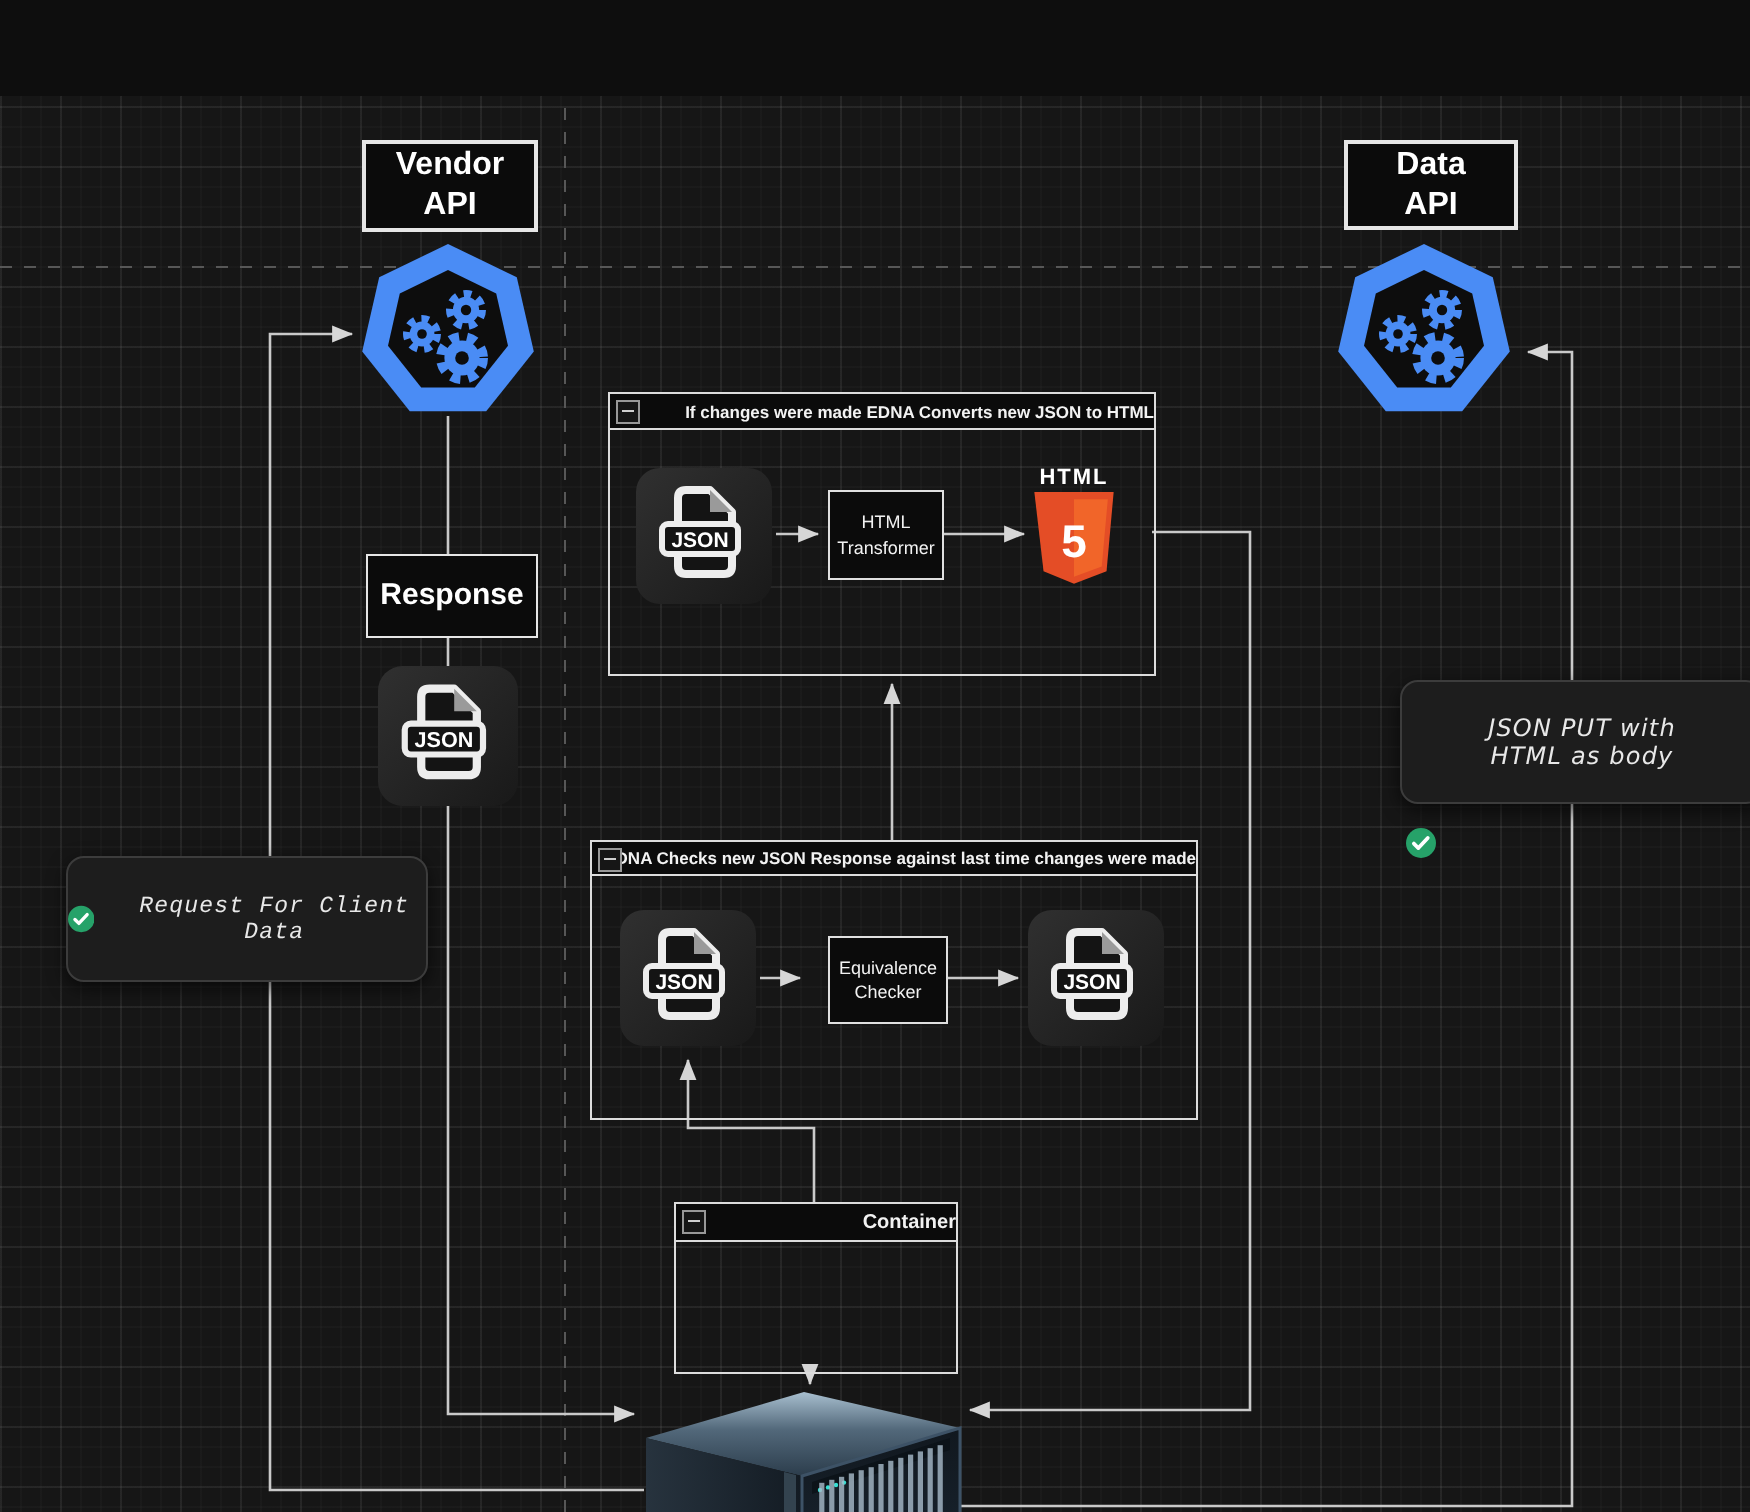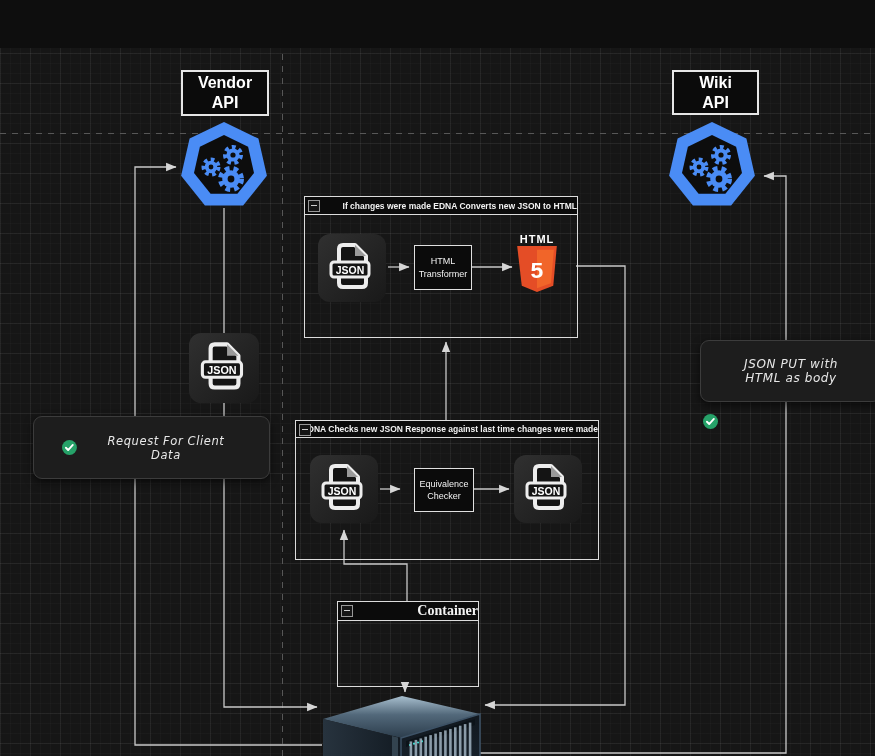--- a/index.html
+++ b/index.html
@@ -84,21 +84,21 @@
           <circle r="2.4" fill="#0d0d0d"></circle>
       </g>
       <g transform="translate(7,13)">
         <circle r="10" fill="none" stroke="#4a8cf5" stroke-width="6" stroke-dasharray="4.4 3.8"></circle>
         <circle r="8.8" fill="#4a8cf5"></circle>
           <circle r="3.4" fill="#0d0d0d"></circle>
       </g>
     </g>
   </svg>
 
-  <div class="node label-box ml" style="left:672px;top:22px;width:83px;height:41px;">Wiki
+  <div class="node label-box ml" style="left:672px;top:22px;width:83px;height:41px;">Data
 API</div>
   <svg class="node" style="left:668px;top:72px;" width="88" height="92" viewBox="-44 -46 88 92">
     <polygon points="0,-44 34.4,-27.4 42.9,9.8 19.1,39.6 -19.1,39.6 -42.9,9.8 -34.4,-27.4" fill="#4a8cf5"></polygon>
     <polygon points="0,-31 24.1,-19.2 30,6.9 13.4,27.7 -13.4,27.7 -30,6.9 -24.1,-19.2" fill="#0d0d0d"></polygon>
     <g>
       <g transform="translate(9,-11)">
         <circle r="7.5" fill="none" stroke="#4a8cf5" stroke-width="5" stroke-dasharray="3.6 3.2"></circle>
         <circle r="6.6" fill="#4a8cf5"></circle>
           <circle r="2.6" fill="#0d0d0d"></circle>
       </g>
@@ -173,48 +173,49 @@
   <svg class="icon-abs" style="left:514px;top:407px;" width="68" height="68" viewBox="0 0 68 68">
     <rect width="68" height="68" rx="12" fill="url(#tg1)"></rect>
     <g transform="translate(34,34)">
       <path d="M -9,-23 h 12 l 11,11 v 27 q 0 4 -4 4 h -19 q -4 0 -4 -4 v -34 q 0 -4 4 -4 z" fill="#141414" stroke="#ededed" stroke-width="4" stroke-linejoin="round"></path>
       <path d="M 3,-23 l 11,11 h -11 z" fill="#9a9a9a"></path>
       <rect x="-21" y="-6" width="38" height="15" rx="3" fill="#141414" stroke="#ededed" stroke-width="3"></rect>
       <text x="-2" y="5.5" text-anchor="middle" font-family="Liberation Sans,sans-serif" font-size="10.5" font-weight="bold" fill="#ffffff">JSON</text>
     </g>
   </svg>
 
+  <div class="node label-box" style="left:183px;top:229px;width:84px;height:40px;font-size:15px;border-width:1px;">Response</div>
 
   <svg class="icon-abs" style="left:189px;top:285px;" width="70" height="70" viewBox="0 0 68 68">
     <rect width="68" height="68" rx="12" fill="url(#tg1)"></rect>
     <g transform="translate(34,34)">
       <path d="M -9,-23 h 12 l 11,11 v 27 q 0 4 -4 4 h -19 q -4 0 -4 -4 v -34 q 0 -4 4 -4 z" fill="#141414" stroke="#ededed" stroke-width="4" stroke-linejoin="round"></path>
       <path d="M 3,-23 l 11,11 h -11 z" fill="#9a9a9a"></path>
       <rect x="-21" y="-6" width="38" height="15" rx="3" fill="#141414" stroke="#ededed" stroke-width="3"></rect>
       <text x="-2" y="5.5" text-anchor="middle" font-family="Liberation Sans,sans-serif" font-size="10.5" font-weight="bold" fill="#ffffff">JSON</text>
     </g>
   </svg>
 
-  <div class="note" style="left:33px;top:368px;width:179px;height:61px;padding:0 28px;gap:14px;">
+  <div class="note" style="left:33px;top:380px;width:179px;height:61px;padding:0 0;gap:14px;font-family:Liberation Mono, monospace;">
     <svg width="15" height="15" viewBox="0 0 16 16">
       <circle cx="8" cy="8" r="8" fill="#26a269"></circle>
       <path d="M4.2,8.3 l2.4,2.4 l5-5.4" fill="none" stroke="#ffffff" stroke-width="2" stroke-linecap="round" stroke-linejoin="round"></path>
     </svg>
     <span>Request For Client Data</span>
   </div>
 
   <div class="note ml" style="left:700px;top:292px;width:180px;height:60px;font-size:12px;">JSON PUT with
 HTML as body</div>
   <svg class="node" style="left:703px;top:366px;" width="15" height="15" viewBox="0 0 16 16">
     <circle cx="8" cy="8" r="8" fill="#26a269"></circle>
     <path d="M4.2,8.3 l2.4,2.4 l5-5.4" fill="none" stroke="#ffffff" stroke-width="2" stroke-linecap="round" stroke-linejoin="round"></path>
   </svg>
 
   <div class="node frame" style="left:337px;top:553px;width:140px;height:84px;">
-    <div class="frame-title" style="height:18px;font-size:14px;font-family:Liberation Serif, serif;">
+    <div class="frame-title" style="height:18px;font-size:10px;">
       <span class="collapse"></span>
       <span>Container</span>
     </div>
   </div>
 
   <svg class="node" style="left:318px;top:645px;z-index:3;" width="166" height="110" viewBox="0 0 166 110">
     <defs>
       <linearGradient id="srvTop" x1="0" y1="0" x2="0" y2="1">
         <stop offset="0" stop-color="#a8bfcf"></stop>
           <stop offset="0.45" stop-color="#52687a"></stop>

